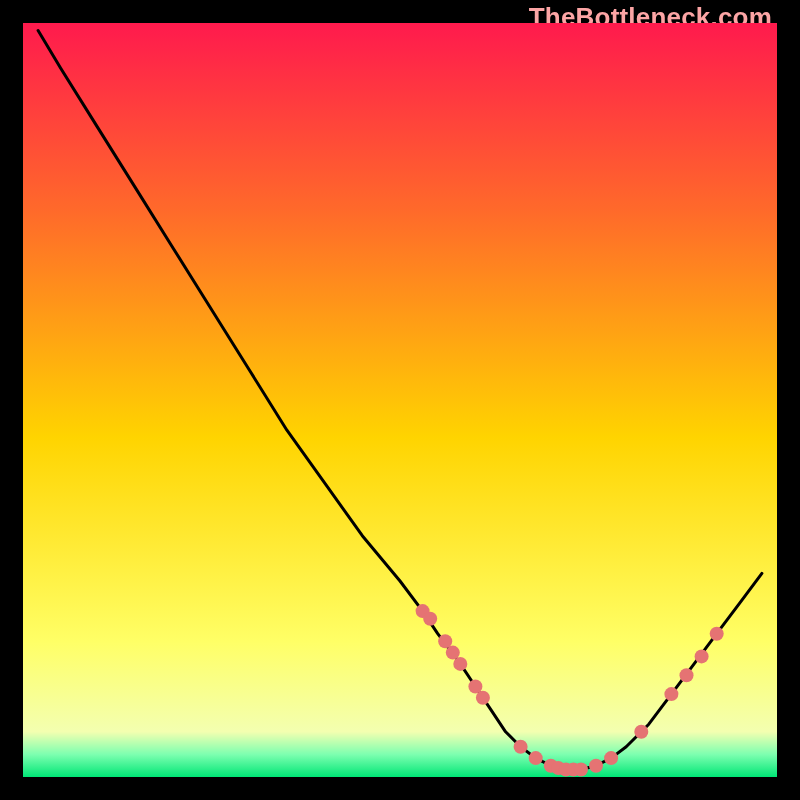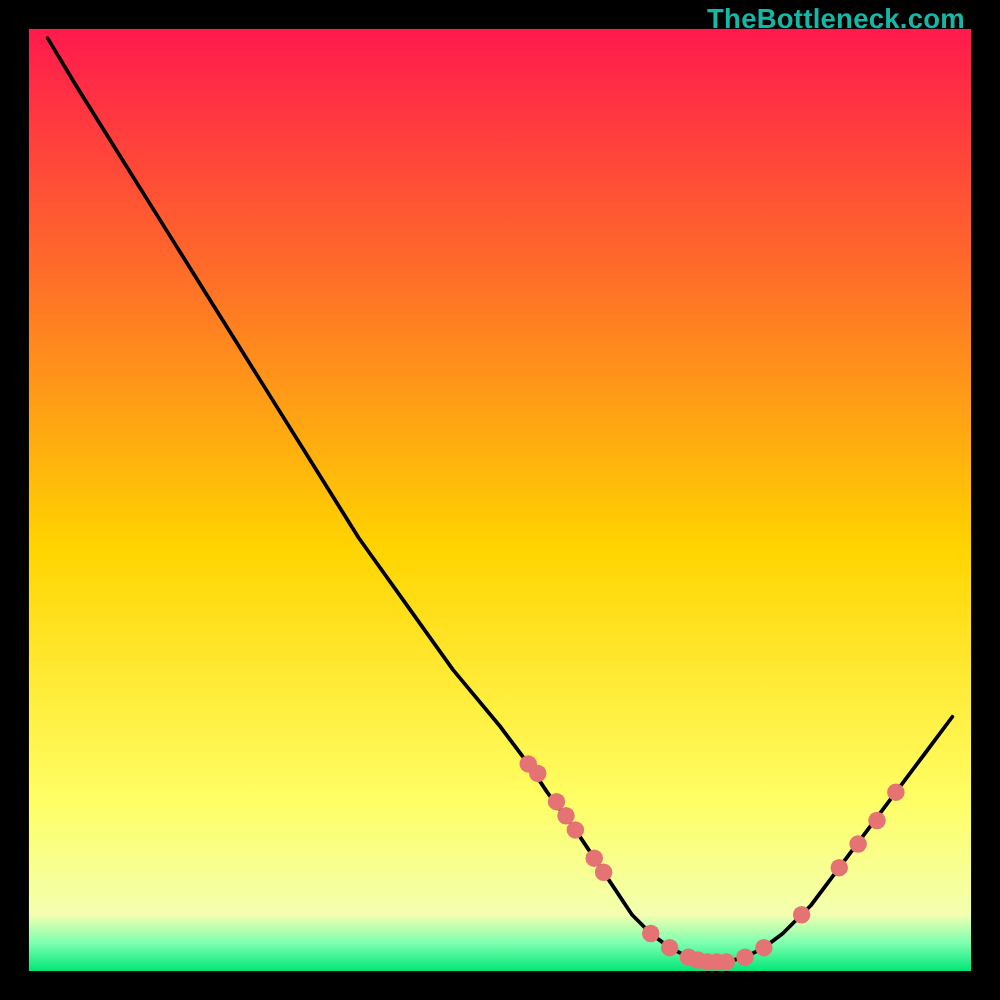--- a/index.html
+++ b/index.html
@@ -23,22 +23,22 @@
     position: absolute;
     left: 0;
     top: 0;
     width: 754px;
     height: 754px;
   }
   .watermark {
     position: absolute;
     top: 2px;
     right: 28px;
-    color: #14b8a6;
-    font-size: 22px;
+    color: #fca5a5;
+    font-size: 26px;
     font-weight: 600;
     letter-spacing: 0.2px;
     user-select: none;
   }
   svg { display: block; }
 </style>
 </head>
 <body>
 
 <div class="watermark">TheBottleneck.com</div>

